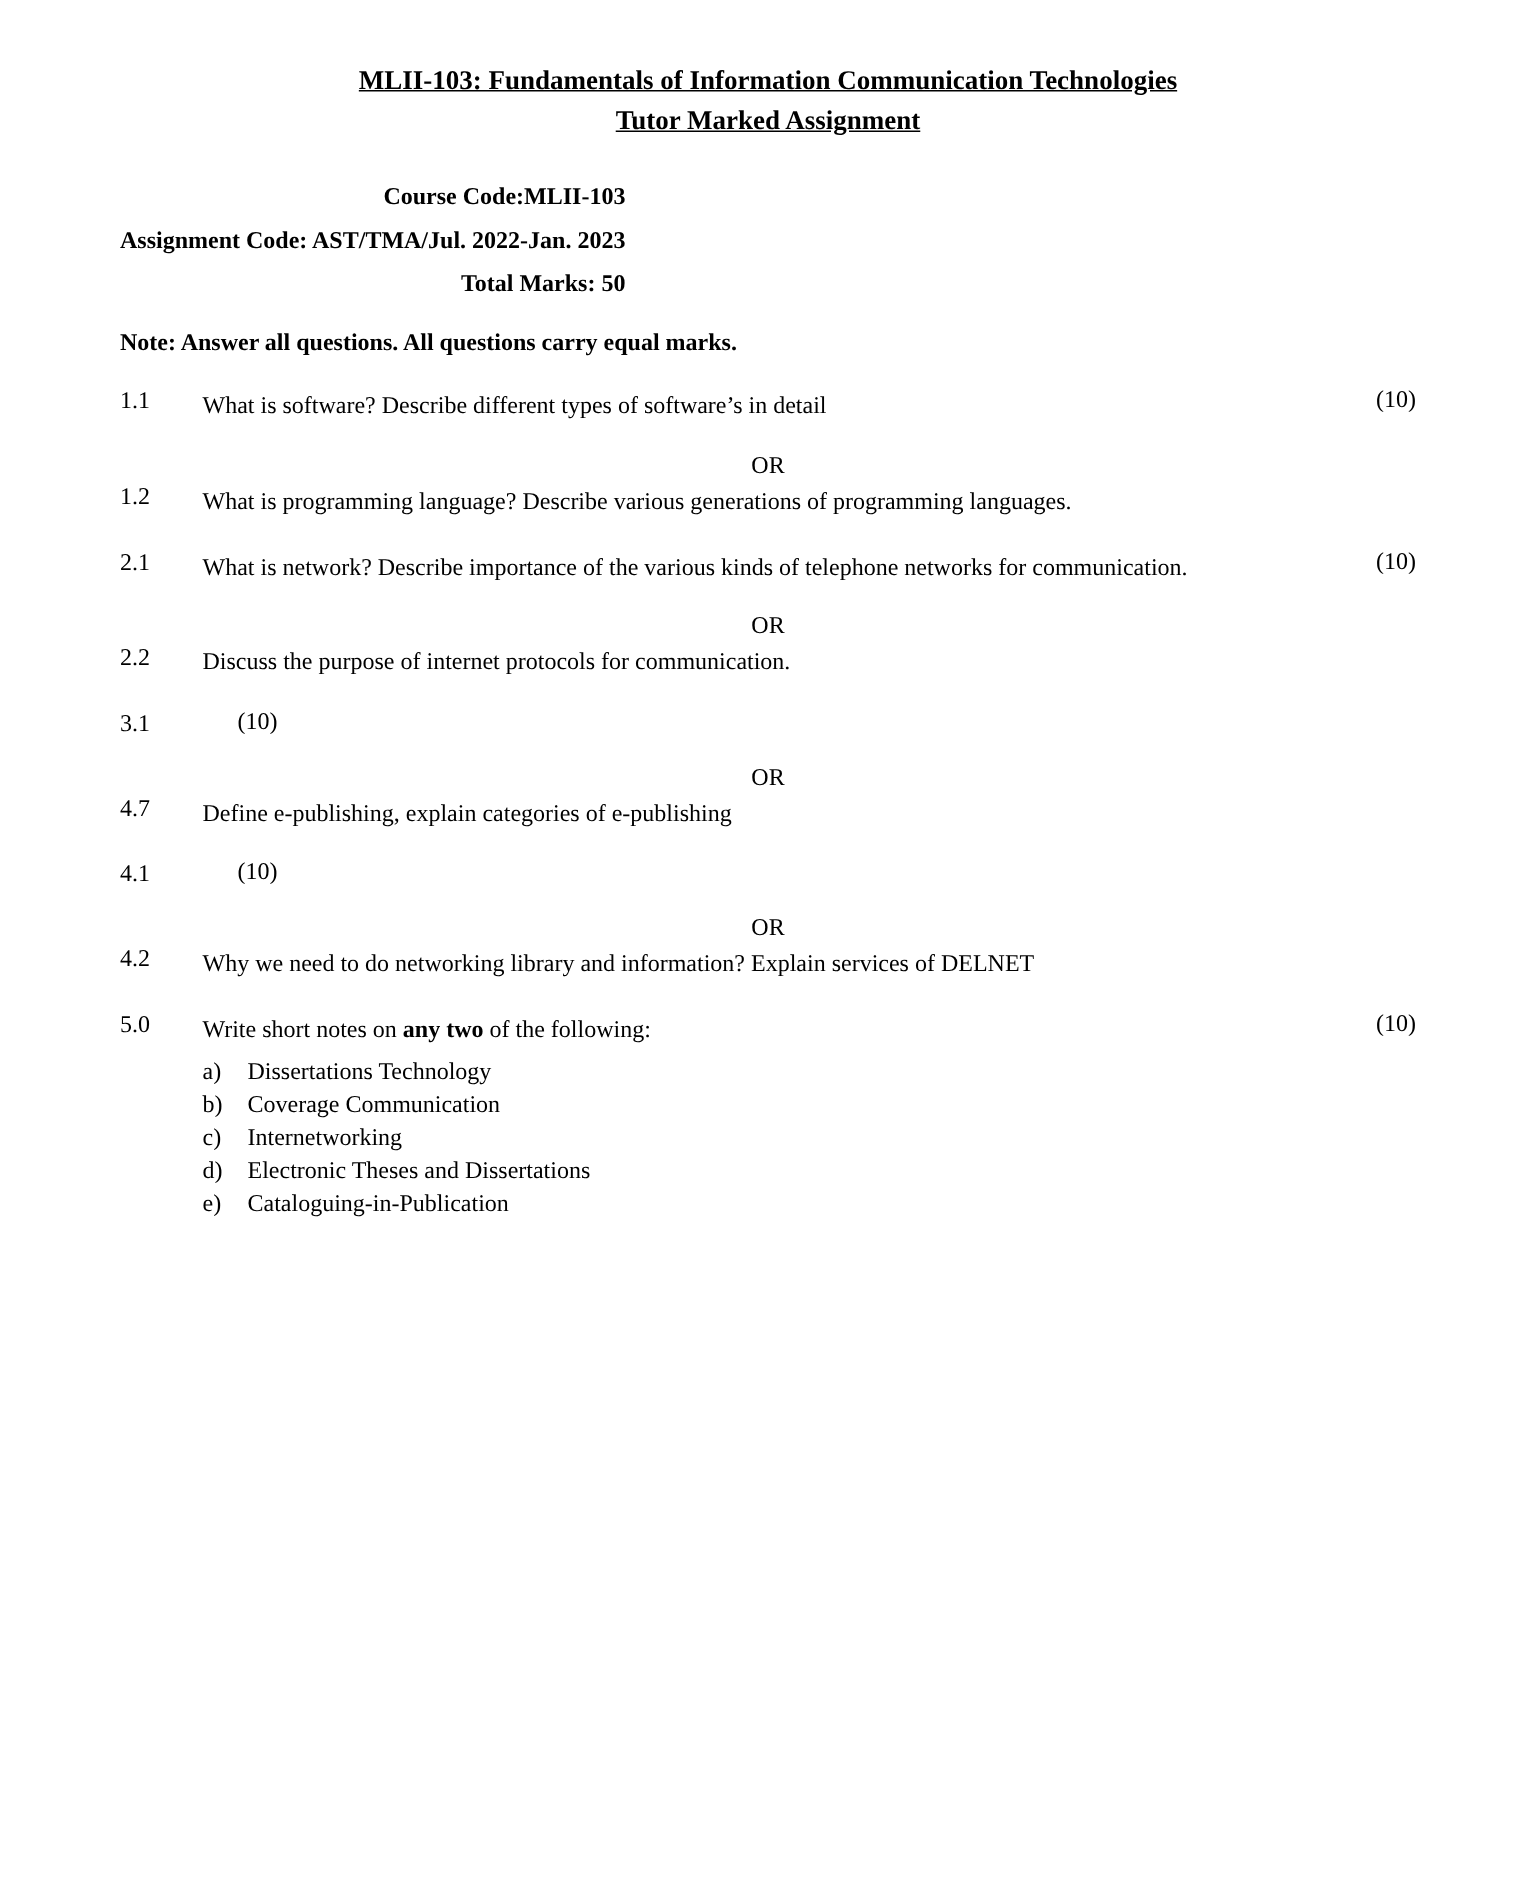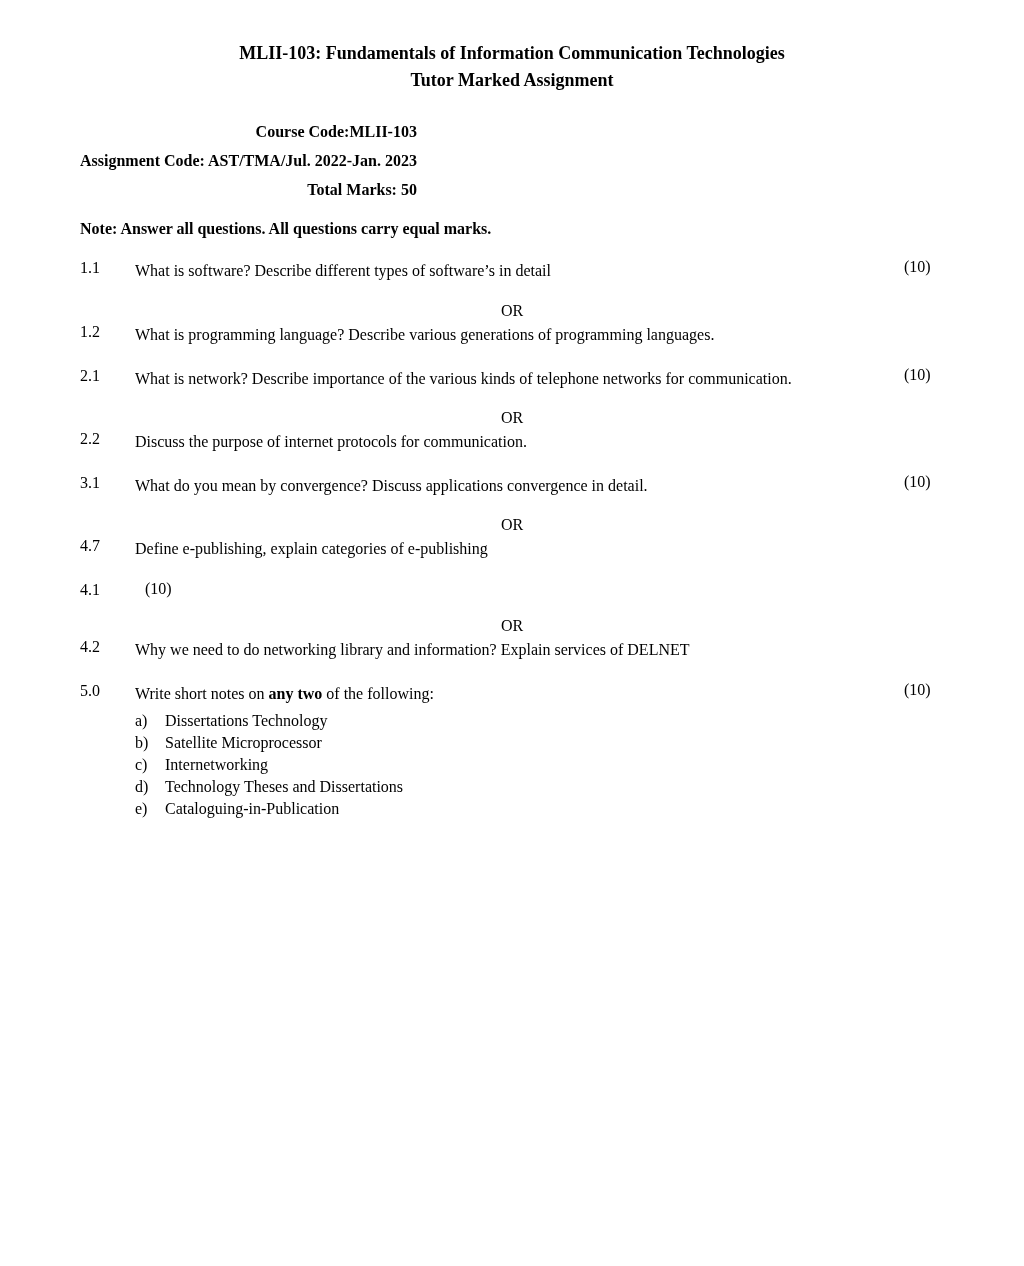--- a/index.html
+++ b/index.html
@@ -14,20 +14,21 @@
       font-size: 16px;
       color: #000000;
       width: 1024px;
       min-height: 1266px;
       padding: 40px 80px;
     }
 
     .page-header {
       text-align: center;
       margin-bottom: 24px;
+      text-decoration: underline;
     }
 
     .page-header .main-title {
       font-weight: bold;
       font-size: 18px;
       line-height: 1.5;
     }
 
     .meta-section {
       display: flex;
@@ -73,21 +74,21 @@
 
     .q-text {
       flex: 1;
       font-size: 16px;
       text-align: justify;
       line-height: 1.6;
     }
 
     .q-marks {
       min-width: 50px;
-      text-align: left;
+      text-align: right;
       font-size: 16px;
       padding-left: 10px;
     }
 
     .or-divider {
       text-align: center;
       font-size: 16px;
       margin: 2px 0;
     }
 
@@ -161,21 +162,20 @@
     <div class="or-divider">OR</div>
     <div class="question-block">
       <div class="question-row">
         <span class="q-number">2.2</span>
         <span class="q-text">Discuss the purpose of internet protocols for communication.</span>
       </div>
     </div>
     <div class="question-block">
       <div class="question-row">
         <span class="q-number">3.1</span>
-        <span class="q-text">What do you mean by convergence? Discuss applications convergence in detail.</span>
         <span class="q-marks">(10)</span>
       </div>
     </div>
     <div class="or-divider">OR</div>
     <div class="question-block">
       <div class="question-row">
         <span class="q-number">4.7</span>
         <span class="q-text">Define e-publishing, explain categories of e-publishing</span>
       </div>
     </div>
@@ -198,29 +198,29 @@
         <span class="q-text">Write short notes on <strong>any two</strong> of the following:</span>
         <span class="q-marks">(10)</span>
       </div>
       <div class="sub-list">
         <div class="sub-list-item">
           <span class="sub-label">a)</span>
           <span class="sub-text">Dissertations Technology</span>
         </div>
         <div class="sub-list-item">
           <span class="sub-label">b)</span>
-          <span class="sub-text">Satellite Microprocessor</span>
+          <span class="sub-text">Coverage Communication</span>
         </div>
         <div class="sub-list-item">
           <span class="sub-label">c)</span>
           <span class="sub-text">Internetworking</span>
         </div>
         <div class="sub-list-item">
           <span class="sub-label">d)</span>
-          <span class="sub-text">Technology Theses and Dissertations</span>
+          <span class="sub-text">Electronic Theses and Dissertations</span>
         </div>
         <div class="sub-list-item">
           <span class="sub-label">e)</span>
           <span class="sub-text">Cataloguing-in-Publication</span>
         </div>
       </div>
     </div>
   </div>
 
 </body></html>

